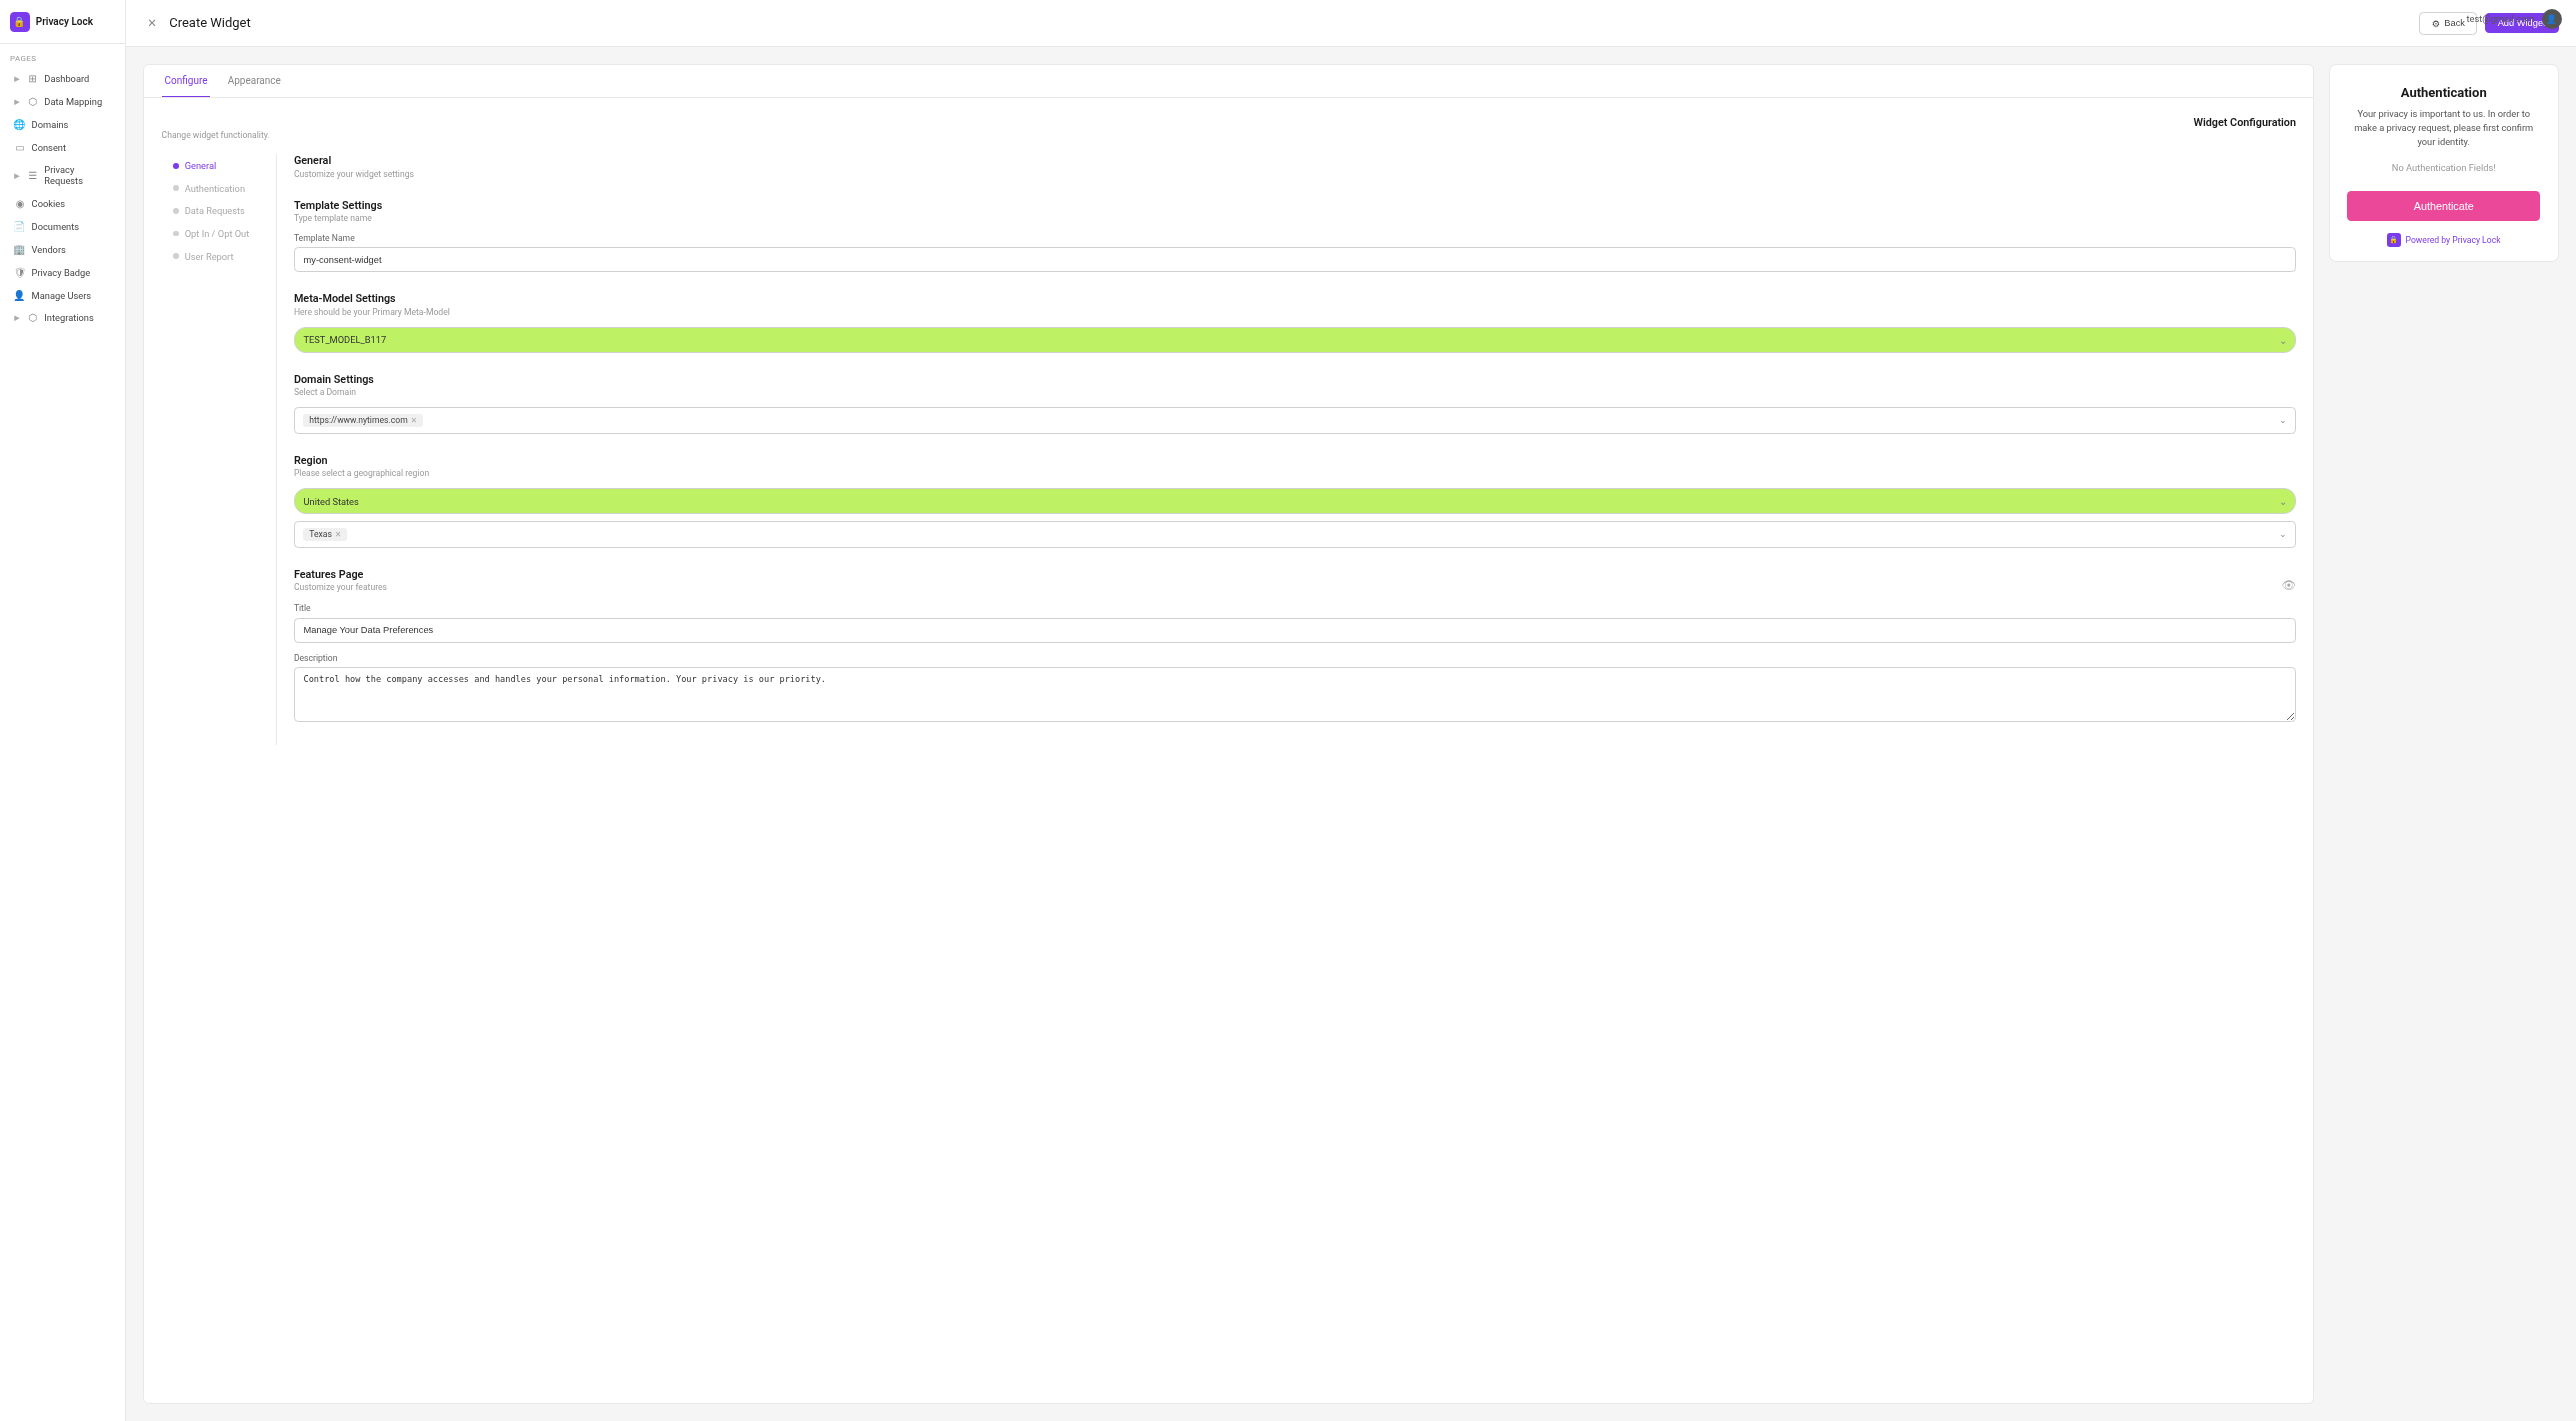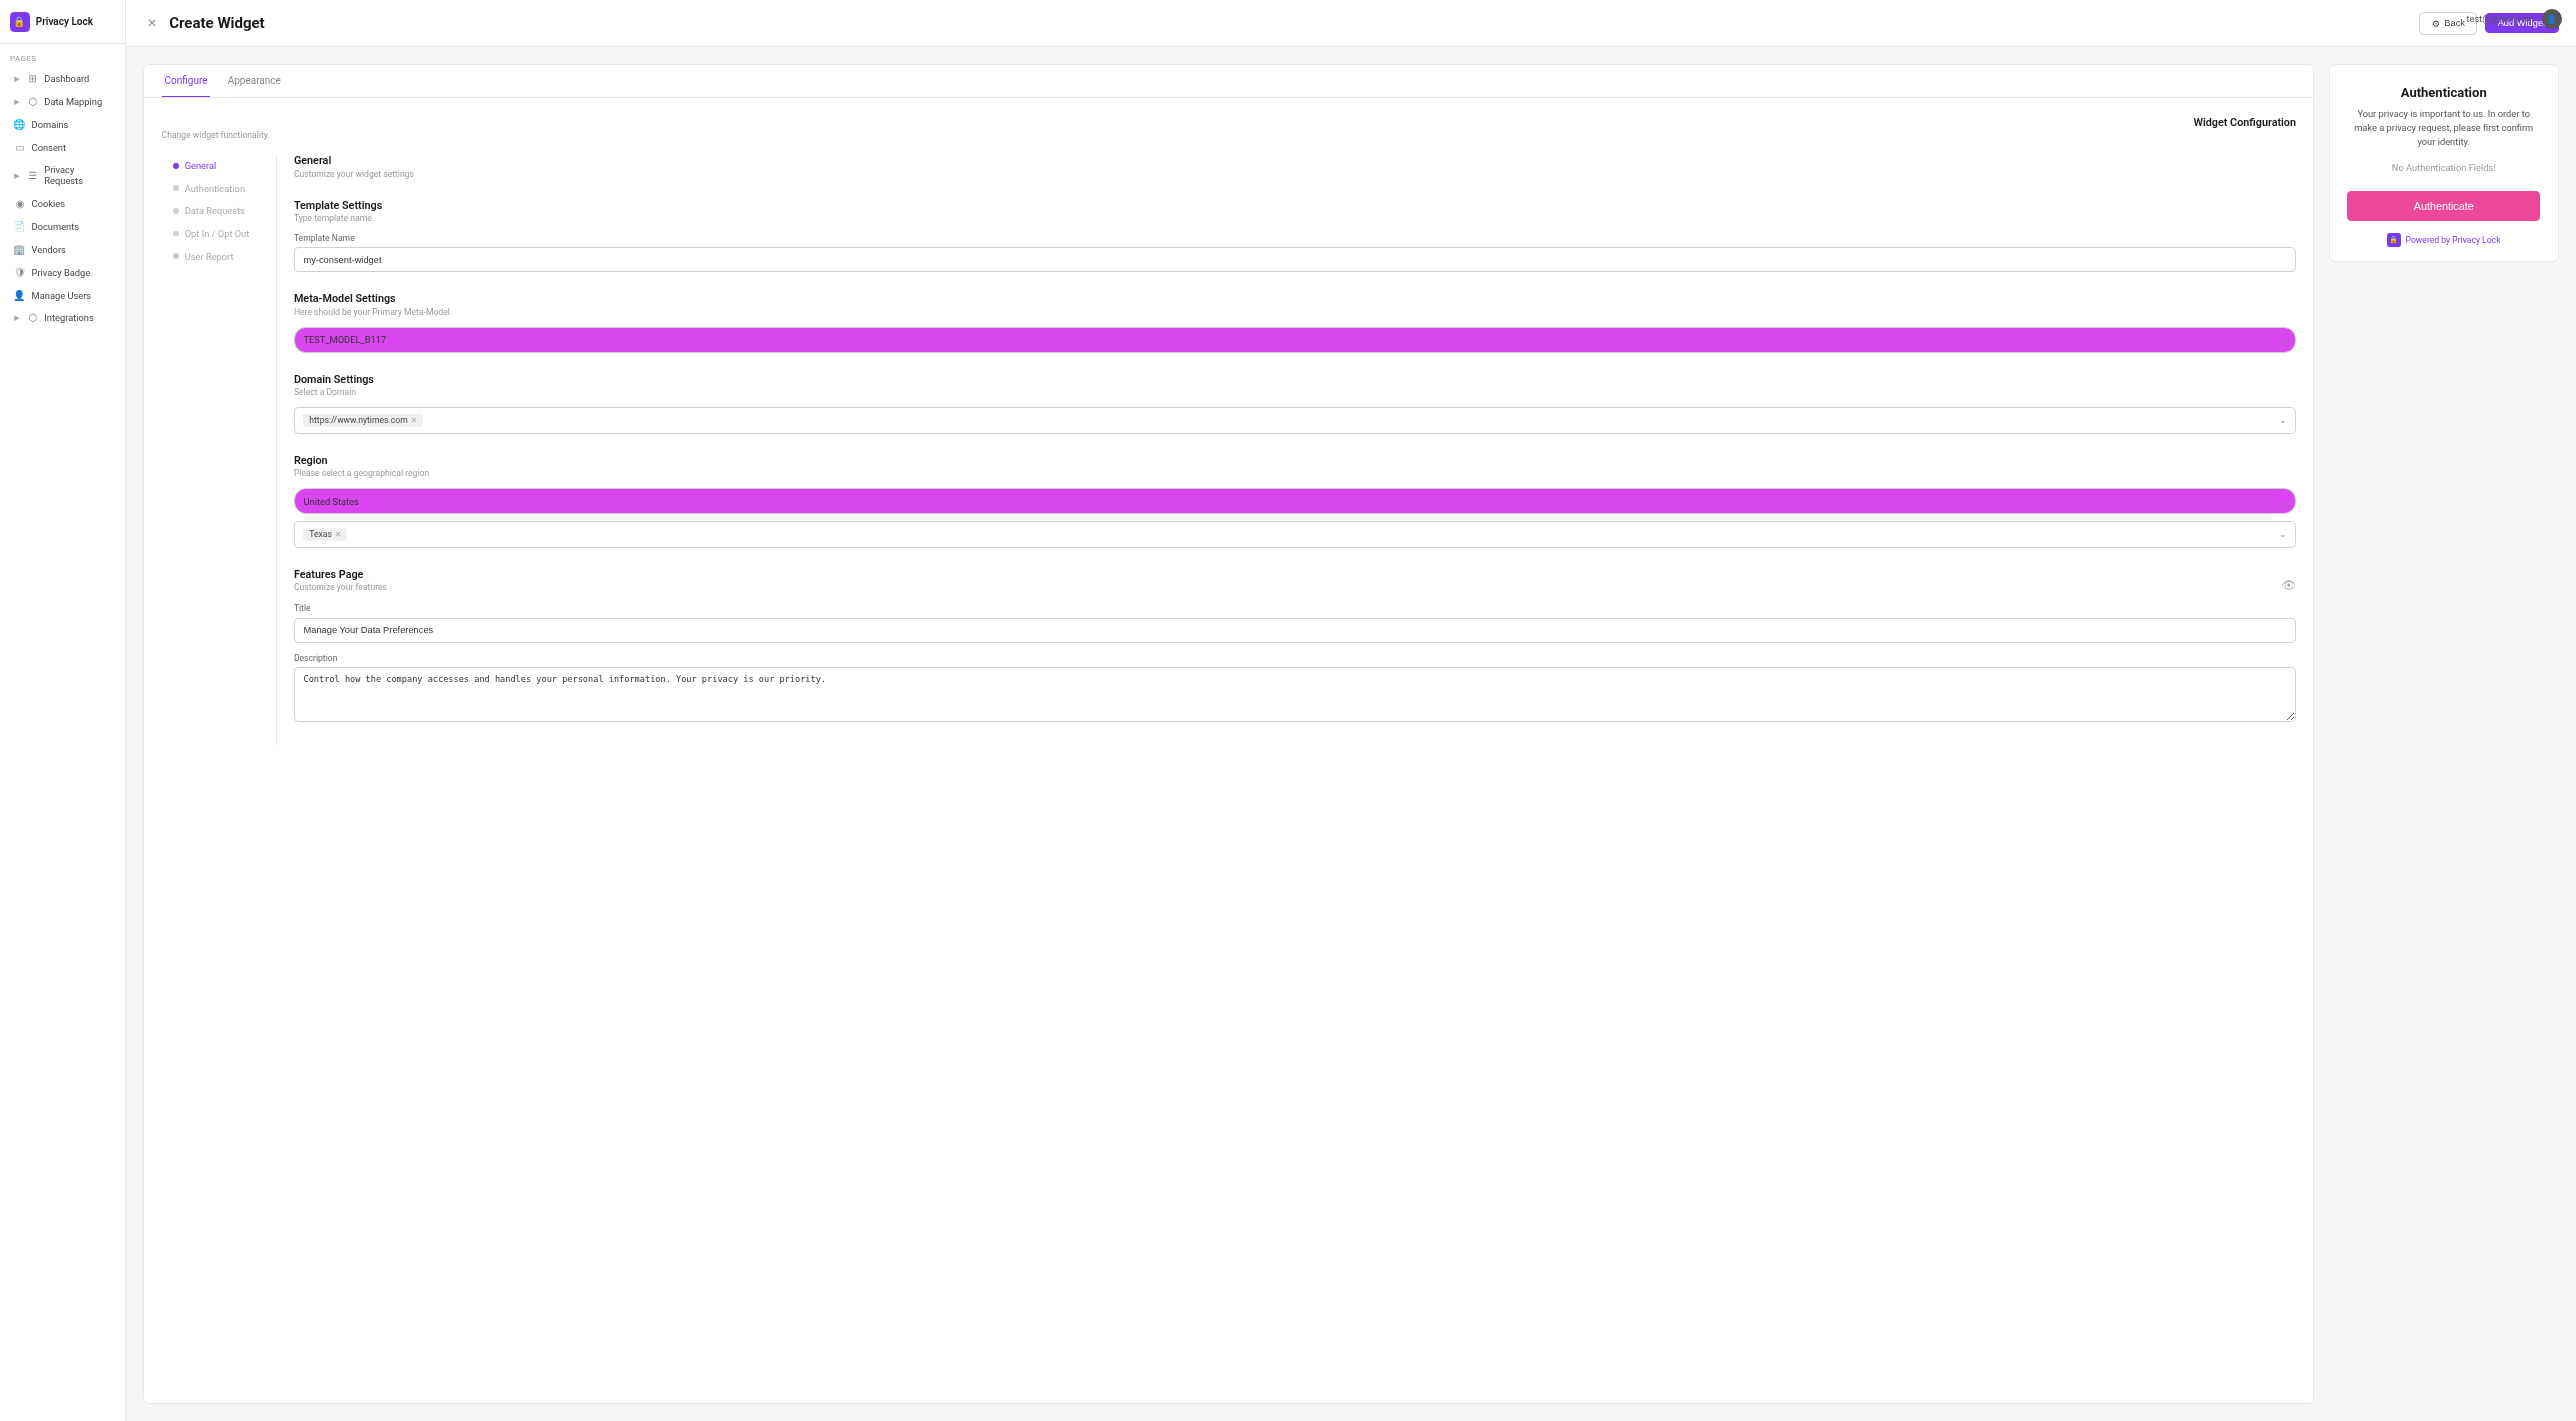--- a/index.html
+++ b/index.html
@@ -18,21 +18,21 @@
     
     .topbar { position: absolute; top: 0; right: 0; display: flex; align-items: center; gap: 7.2px; padding: 8.6px 14.4px; }
     .topbar-email { font-size: 9.3px; color: #555; }
     .topbar-avatar { width: 20px; height: 20px; border-radius: 50%; background: #555; display: flex; align-items: center; justify-content: center; color: #fff; font-size: 8.6px; }
 
     
     .main { flex: 1; display: flex; flex-direction: column; position: relative; overflow: hidden; }
     .main-header { display: flex; align-items: center; justify-content: space-between; padding: 11.5px 17.3px; background: #fff; border-bottom: 0.7px solid #e8e8e8; }
     .main-header-left { display: flex; align-items: center; gap: 8.6px; }
     .close-icon-btn { width: 17.3px; height: 17.3px; display: flex; align-items: center; justify-content: center; cursor: pointer; color: #888; font-size: 11.5px; }
-    .page-title { font-size: 15px; font-weight: 700; color: #1a1a1a; }
+    .page-title { font-size: 13px; font-weight: 400; color: #1a1a1a; }
     .header-actions { display: flex; align-items: center; gap: 7.2px; }
     .back-btn { display: flex; align-items: center; gap: 4.3px; padding: 5px 11.5px; border: 0.7px solid #d0d0d0; background: #fff; border-radius: 4.3px; font-size: 9.3px; color: #444; cursor: pointer; }
     .add-widget-btn { padding: 5px 13px; background: #7c3aed; color: #fff; border: none; border-radius: 4.3px; font-size: 9.3px; font-weight: 500; cursor: pointer; }
 
     
     .content-area { display: flex; flex: 1; overflow: hidden; padding: 17.3px; gap: 14.4px; }
     .main-form { flex: 1; background: #fff; border: 0.7px solid #e8e8e8; border-radius: 5.8px; overflow-y: auto; padding: 0; }
     .form-tabs { display: flex; gap: 0; border-bottom: 0.7px solid #e8e8e8; padding: 0 17.3px; }
     .form-tab { padding: 10px 2.9px; font-size: 10px; color: #888; cursor: pointer; border-bottom: 1.4px solid transparent; margin-right: 14.4px; }
     .form-tab.active { color: #7c3aed; border-bottom-color: #7c3aed; }
@@ -46,21 +46,21 @@
     .form-step.active { color: #7c3aed; }
     .step-dot { width: 5.8px; height: 5.8px; border-radius: 50%; background: #d0d0d0; flex-shrink: 0; }
     .form-step.active .step-dot { background: #7c3aed; }
 
     .form-fields { flex: 1; padding-left: 17.3px; }
     .field-section { margin-bottom: 20px; }
     .field-section-title { font-size: 10.8px; font-weight: 600; color: #1a1a1a; margin-bottom: 1.4px; }
     .field-section-sub { font-size: 8.6px; color: #999; margin-bottom: 10px; }
     .field-label { font-size: 8.6px; color: #666; margin-bottom: 4.3px; }
     .field-input { width: 100%; border: 0.7px solid #d0d0d0; border-radius: 4.3px; padding: 6.5px 8.6px; font-size: 9.3px; color: #333; outline: none; }
-    .field-select { width: 100%; border: 0.7px solid #d0d0d0; border-radius: 12px; padding: 6.5px 8.6px; font-size: 9.3px; color: #333; background: #d946ef; outline: none; appearance: none; cursor: pointer; display: flex; align-items: center; justify-content: space-between; position: relative; }
+    .field-select { width: 100%; border: 0.7px solid #d0d0d0; border-radius: 12px; padding: 6.5px 8.6px; font-size: 9.3px; color: #333; background: #bef264; outline: none; appearance: none; cursor: pointer; display: flex; align-items: center; justify-content: space-between; position: relative; }
     .select-wrapper { position: relative; }
     .select-wrapper::after { content: '⌄'; position: absolute; right: 8.6px; top: 50%; transform: translateY(-50%); color: #888; font-size: 10px; pointer-events: none; }
     .select-with-tag { display: flex; align-items: center; gap: 7px; width: 100%; border: 0.7px solid #d0d0d0; border-radius: 4.3px; padding: 5.8px 8.6px; font-size: 9.3px; color: #333; background: #fff; cursor: pointer; position: relative; }
     .select-tag { background: #f0f0f0; border-radius: 2.9px; padding: 1.4px 5.8px; font-size: 8.6px; color: #444; display: flex; align-items: center; gap: 2.9px; }
     .select-tag-close { color: #aaa; font-size: 8px; cursor: pointer; }
     .select-chevron { margin-left: auto; color: #888; font-size: 8.6px; }
 
     .section-with-icon { display: flex; align-items: center; justify-content: space-between; margin-bottom: 1.4px; }
     .eye-icon { color: #aaa; font-size: 11.5px; cursor: pointer; }
 

